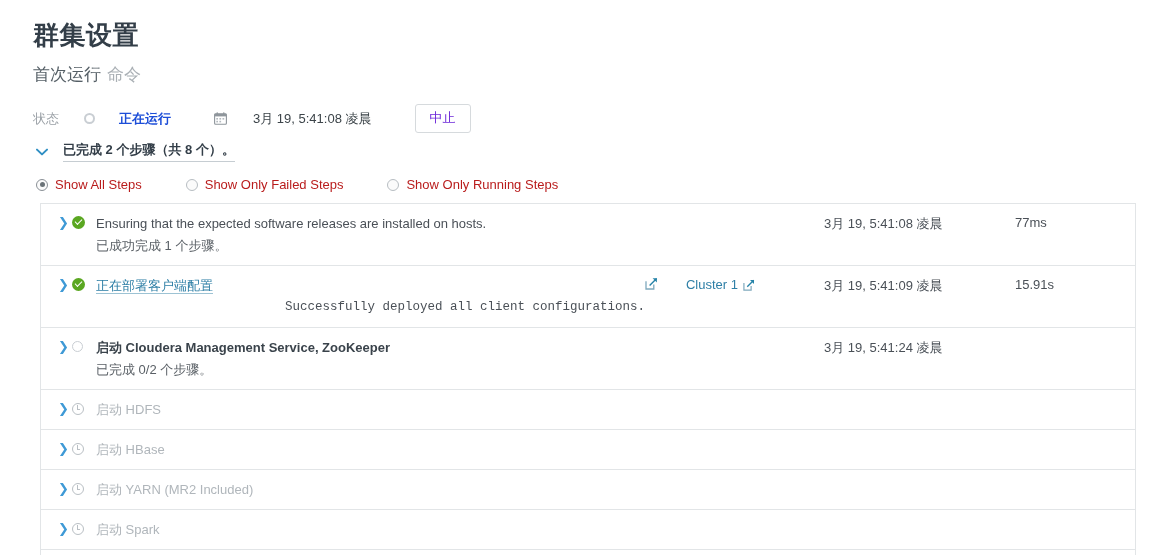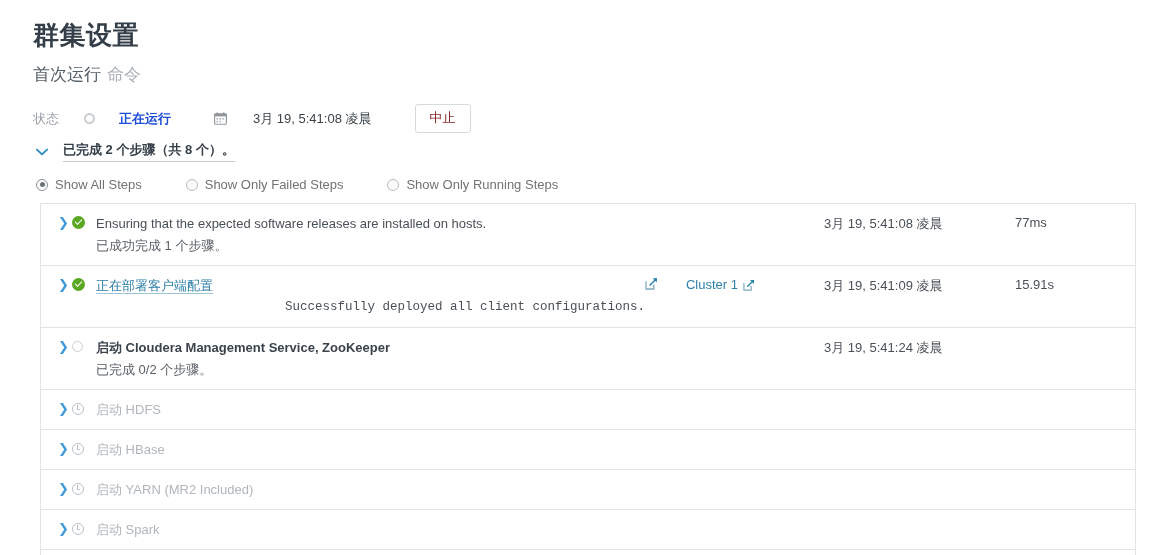--- a/index.html
+++ b/index.html
@@ -40,21 +40,21 @@
   .status-text { font-weight: 700; color: #1d4ed8; }
   .cal-icon { margin-left: 26px; margin-right: 9px; display:inline-flex; align-items:center;}
   .ts-text { color: #3c4449; font-size: 13px; }
   .abort-btn {
     margin-left: 26px;
     display: inline-block;
     padding: 5px 14px 6px 14px;
     border: 1px solid #d6dadd;
     border-radius: 3px;
     background: #ffffff;
-    color: #7f1d1d;
+    color: #6d28d9;
     font-size: 13px; line-height: 16px;
     cursor: pointer;
   }
 
   
   .completed-row {
     position: absolute; left: 36px; top: 141px;
     display: flex; align-items: center; gap: 15px;
     font-size: 13px; white-space: nowrap;
   }
@@ -62,21 +62,21 @@
   .completed-text {
     font-weight: 700; color: #333e48;
     border-bottom: 1px solid #c6cdd2;
     padding-bottom: 2px;
   }
 
   
   .filters {
     position: absolute; left: 36px; top: 177px;
     display: flex; align-items: center;
-    font-size: 13px; color: #737373; white-space: nowrap;
+    font-size: 13px; color: #b91c1c; white-space: nowrap;
   }
   .radio-item { display: flex; align-items: center; margin-right: 44px; cursor: pointer; }
   .radio {
     width: 12px; height: 12px; border-radius: 50%;
     border: 1px solid #b7bdc2; background: #fbfbfb;
     margin-right: 7px; position: relative; flex: 0 0 auto;
   }
   .radio.checked { border-color: #8a9096; }
   .radio.checked::after {
     content: ""; position: absolute; left: 2.5px; top: 2.5px;

